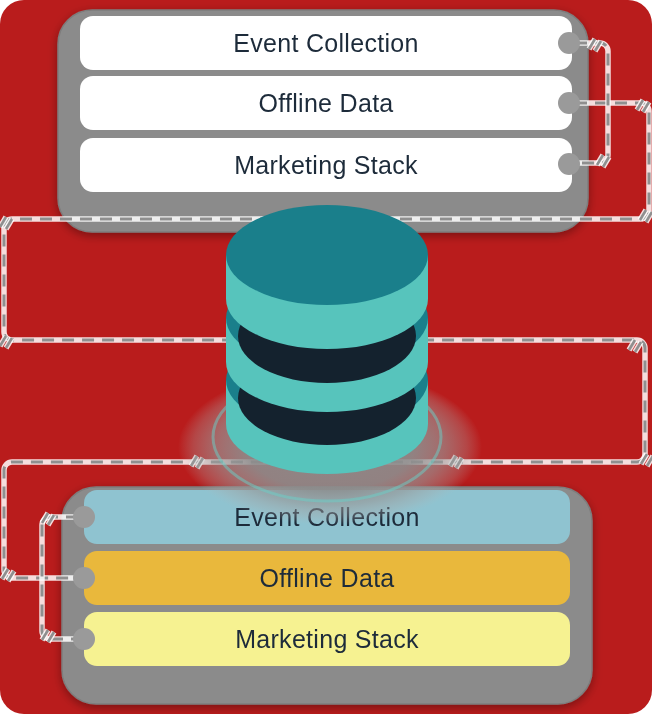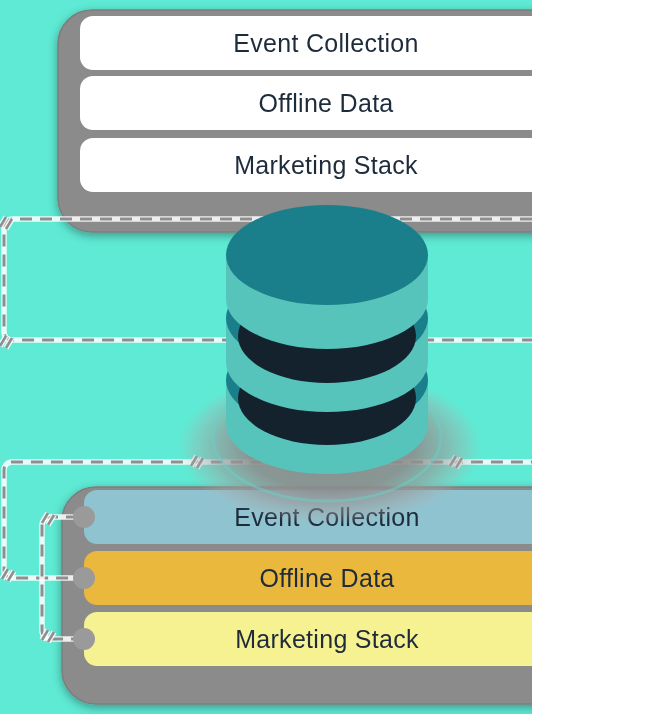--- a/index.html
+++ b/index.html
@@ -1,22 +1,23 @@
 <!DOCTYPE html>
 <html><head>
 <meta charset="utf-8">
 <style>
   html, body { margin: 0; padding: 0; background: #ffffff; }
   .stage {
     position: relative;
-    width: 532px;
+    width: 652px;
     height: 714px;
-    background: #5eead4;
+    background: #b91c1c;
     overflow: hidden;
     font-family: "Liberation Sans", sans-serif;
+    border-radius: 24px;
   }
   svg { display: block; }
   .bar-label {
     font-family: "Liberation Sans", sans-serif;
     font-size: 25px;
     font-weight: 500;
     letter-spacing: 0.3px;
   }
   .dash {
     fill: none;

